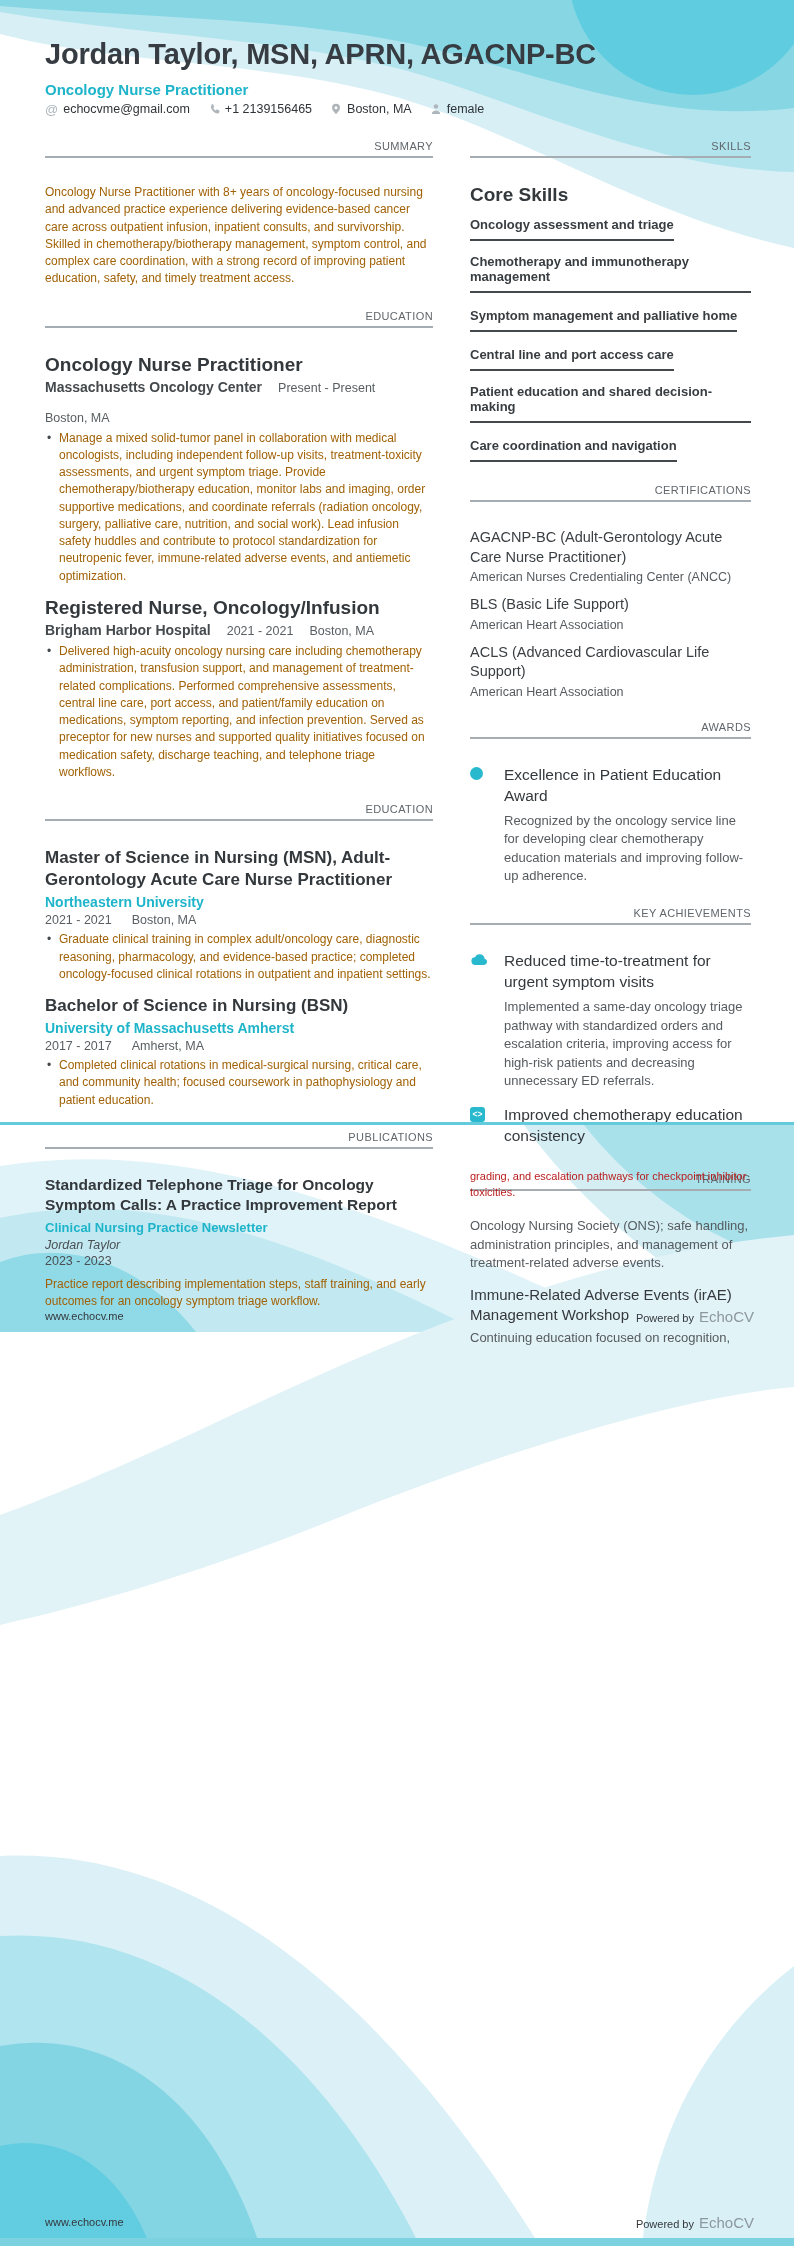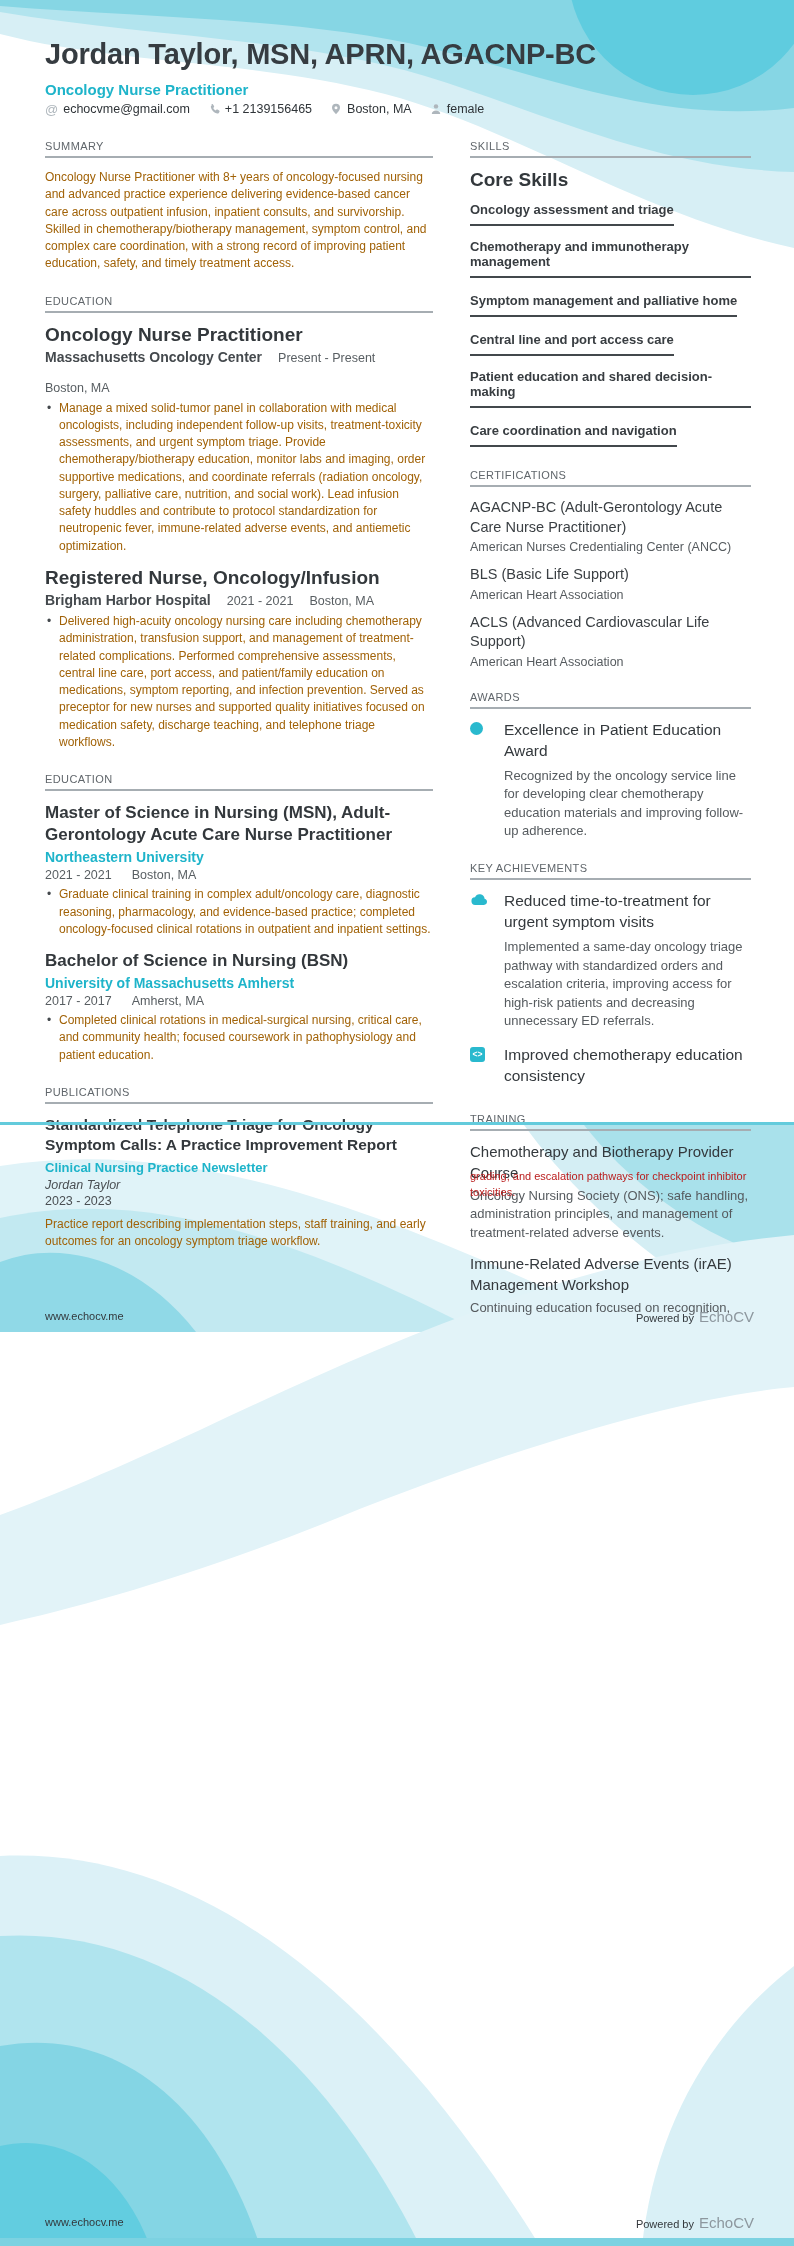--- a/index.html
+++ b/index.html
@@ -38,21 +38,21 @@
   .contact .item { display:flex; align-items:center; gap:5px; }
   .cicon { color:#aeb6bc; font-size:13px; line-height:1; display:inline-flex; }
   .cicon svg { display:block; }
 
   
   .col-left  { position:absolute; left:45px;  top:140px; width:388px; z-index:2; }
   .col-right { position:absolute; left:470px; top:140px; width:281px; z-index:2; }
 
   .sec-label {
     font-size:11px; color:#60666b; letter-spacing:0.4px;
-    padding-bottom:4px; border-bottom:2px solid #a6adb2; margin-bottom:11px;
+    padding-bottom:4px; border-bottom:2px solid #a6adb2; margin-bottom:26px;text-align:right;
   }
   .sec { margin-bottom:22px; }
 
   .body-text { font-size:12px; line-height:1.44; color:#a16207; }
 
   
   .job-title { font-size:19px; font-weight:700; color:#33383c; margin-bottom:3px; }
   .job-meta { display:flex; align-items:baseline; gap:16px; margin-bottom:5px; flex-wrap:wrap; }
   .company { font-size:14px; font-weight:700; color:#44494d; }
   .dates, .loc { font-size:12.5px; color:#585e62; }
@@ -304,21 +304,20 @@
           </div>
         <div>
           <div class="ach-title">Improved chemotherapy education consistency</div>
         </div>
       </div>
     </div>
 
     <div class="sec">
       <div class="sec-label">TRAINING</div>
       <div class="training-item">
-        <div class="training-name">Chemotherapy and Biotherapy Provider Course</div>
         <div class="training-desc">Oncology Nursing Society (ONS); safe handling, administration principles, and management of treatment-related adverse events.</div>
       </div>
       <div class="training-item">
         <div class="training-name">Immune-Related Adverse Events (irAE) Management Workshop</div>
         <div class="training-desc">Continuing education focused on recognition,</div>
       </div>
     </div>
   </div>
 
   <div class="footer p1-footer">

